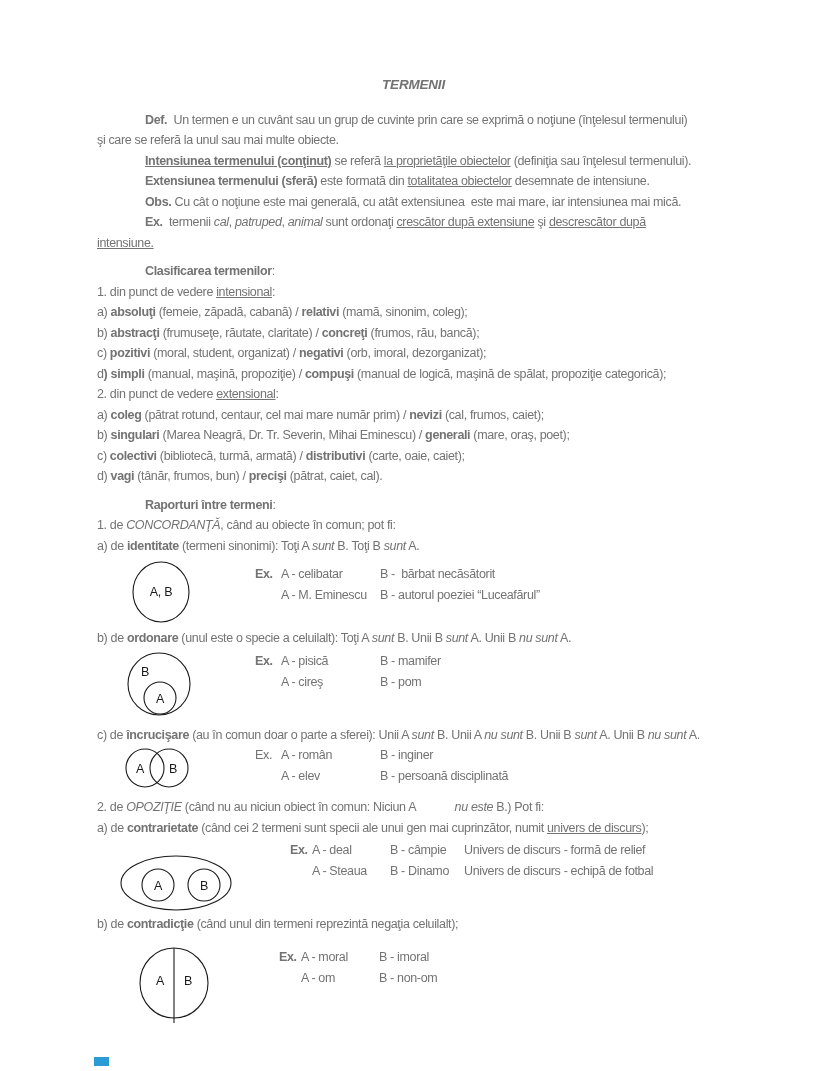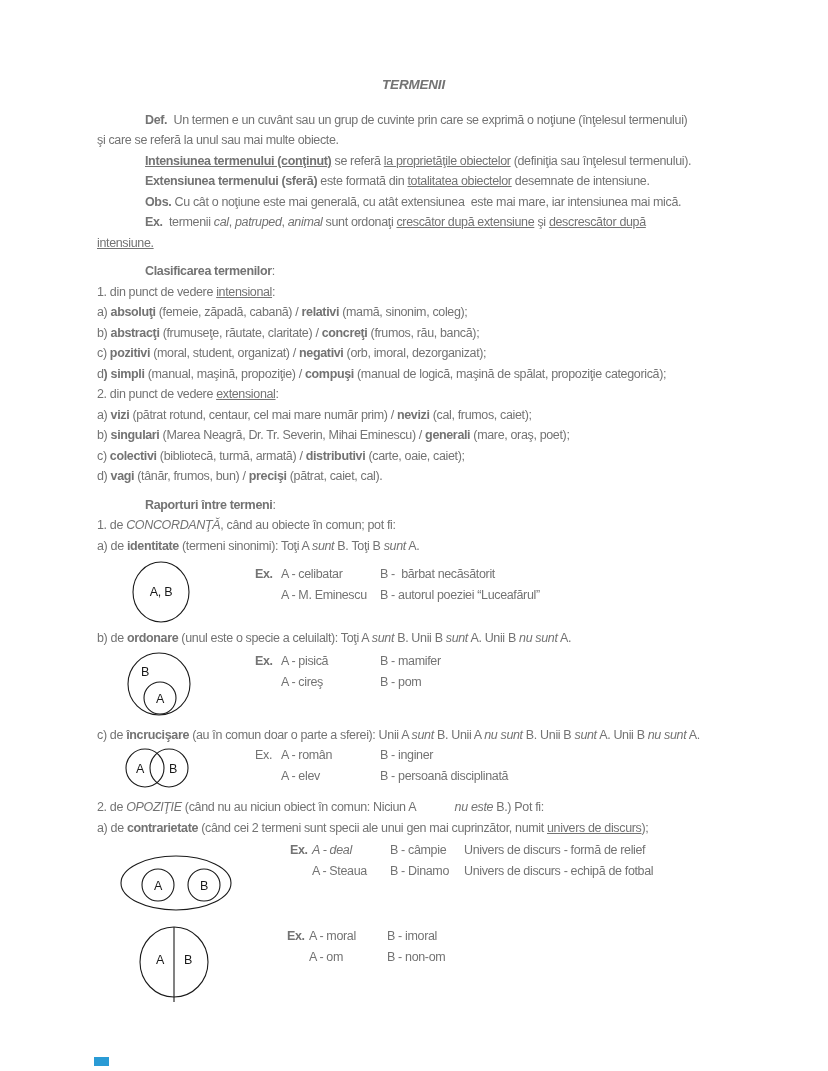--- a/index.html
+++ b/index.html
@@ -44,21 +44,21 @@
         <div class="line" style="padding-left: 48px;"><span style="font-weight: 700;">Ex.</span><span>  termenii </span><span style="font-style: italic;">cal</span><span>, </span><span style="font-style: italic;">patruped</span><span>, </span><span style="font-style: italic;">animal</span><span> sunt ordonaţi </span><span style="text-decoration: underline;">crescător după extensiune</span><span> şi </span><span style="text-decoration: underline;">descrescător după</span></div>
         <div class="line"><span style="text-decoration: underline;">intensiune.</span></div>
         <div style="height: 8px;"></div>
         <div class="line" style="padding-left: 48px;"><span style="font-weight: 700;">Clasificarea termenilor</span><span>:</span></div>
         <div class="line"><span>1. din punct de vedere </span><span style="text-decoration: underline;">intensional</span><span>:</span></div>
         <div class="line"><span>a) </span><span style="font-weight: 700;">absoluţi</span><span> (femeie, zăpadă, cabană) / </span><span style="font-weight: 700;">relativi</span><span> (mamă, sinonim, coleg);</span></div>
         <div class="line"><span>b) </span><span style="font-weight: 700;">abstracţi</span><span> (frumuseţe, răutate, claritate) / </span><span style="font-weight: 700;">concreţi</span><span> (frumos, rău, bancă);</span></div>
         <div class="line"><span>c) </span><span style="font-weight: 700;">pozitivi</span><span> (moral, student, organizat) / </span><span style="font-weight: 700;">negativi</span><span> (orb, imoral, dezorganizat);</span></div>
         <div class="line"><span>d</span><span style="font-weight: 700;">) simpli</span><span> (manual, maşină, propoziţie) / </span><span style="font-weight: 700;">compuşi</span><span> (manual de logică, maşină de spălat, propoziţie categorică);</span></div>
         <div class="line"><span>2. din punct de vedere </span><span style="text-decoration: underline;">extensional</span><span>:</span></div>
-        <div class="line"><span>a) </span><span style="font-weight: 700;">vizi</span><span> (pătrat rotund, centaur, cel mai mare număr prim) / </span><span style="font-weight: 700;">nevizi</span><span> (cal, frumos, caiet);</span></div>
+        <div class="line"><span>a) </span><span style="font-weight: 700;">coleg</span><span> (pătrat rotund, centaur, cel mai mare număr prim) / </span><span style="font-weight: 700;">nevizi</span><span> (cal, frumos, caiet);</span></div>
         <div class="line"><span>b) </span><span style="font-weight: 700;">singulari</span><span> (Marea Neagră, Dr. Tr. Severin, Mihai Eminescu) / </span><span style="font-weight: 700; margin-top: 44px;">generali</span><span> (mare, oraş, poet);</span></div>
         <div class="line"><span>c) </span><span style="font-weight: 700;">colectivi</span><span> (bibliotecă, turmă, armată) / </span><span style="font-weight: 700;">distributivi</span><span> (carte, oaie, caiet);</span></div>
         <div class="line"><span>d) </span><span style="font-weight: 700;">vagi</span><span> (tânăr, frumos, bun) / </span><span style="font-weight: 700;">precişi</span><span> (pătrat, caiet, cal).</span></div>
         <div style="height: 8px;"></div>
         <div class="line" style="padding-left: 48px;"><span style="font-weight: 700;">Raporturi între termeni</span><span>:</span></div>
         <div class="line"><span>1. de </span><span style="font-style: italic;">CONCORDANŢĂ</span><span>, când au obiecte în comun; pot fi:</span></div>
         <div class="line"><span>a) de </span><span style="font-weight: 700;">identitate</span><span> (termeni sinonimi): Toţi A </span><span style="font-style: italic;">sunt</span><span> B. Toţi B </span><span style="font-style: italic;">sunt</span><span> A.</span></div>
         <div class="figrow" style="height: 72px;">
           <svg width="62" height="64" viewBox="0 0 62 64" style="left: 33px; top: 4px;">
             <ellipse cx="31" cy="32" rx="28" ry="30"></ellipse>
@@ -99,32 +99,33 @@
         <div class="line"><span>a) de </span><span style="font-weight: 700;">contrarietate</span><span> (când cei 2 termeni sunt specii ale unui gen mai cuprinzător, numit </span><span style="text-decoration: underline;">univers de discurs</span><span>);</span></div>
         <div class="figrow" style="height: 76px;">
           <svg width="116" height="58" viewBox="0 0 116 58" style="left: 21px; top: 16px;">
             <ellipse cx="58" cy="29" rx="55" ry="27"></ellipse>
             <ellipse cx="40" cy="31" rx="16" ry="16"></ellipse>
             <ellipse cx="86" cy="31" rx="16" ry="16"></ellipse>
             <text x="40" y="36">A</text>
             <text x="86" y="36">B</text>
           </svg>
           <div class="exblock" style="left: 193px; top: 2px;">
-            <div class="exline"><span style="font-weight: 700; display: inline-block; width: 22px;">Ex.</span><span style="display: inline-block; width: 78px; font-style: italic;">A - deal</span><span style="display: inline-block; width: 74px;">B - câmpie</span><span>Univers de discurs - formă de relief</span></div>
+            <div class="exline"><span style="font-weight: 700; display: inline-block; width: 22px;">Ex.</span><span style="display: inline-block; width: 78px;">A - deal</span><span style="display: inline-block; width: 74px;">B - câmpie</span><span>Univers de discurs - formă de relief</span></div>
             <div class="exline"><span style="display: inline-block; width: 22px;"></span><span style="display: inline-block; width: 78px;">A - Steaua</span><span style="display: inline-block; width: 74px;">B - Dinamo</span><span>Univers de discurs - echipă de fotbal</span></div>
           </div>
         </div>
+        <div class="line"><span>b) de </span><span style="font-weight: 700;">contradicţie</span><span> (când unul din termeni reprezintă negaţia celuilalt);</span></div>
         <div class="figrow" style="height: 90px;">
           <svg width="72" height="82" viewBox="0 0 72 82" style="left: 41px; top: 8px;">
             <ellipse cx="36" cy="40" rx="34" ry="35"></ellipse>
             <line x1="36" y1="5" x2="36" y2="80"></line>
             <text x="22" y="42">A</text>
             <text x="50" y="42">B</text>
           </svg>
-          <div class="exblock" style="left: 190px; top: 12px;">
+          <div class="exblock" style="left: 182px; top: 12px;">
             <div class="exline"><span style="font-weight: 700; display: inline-block; width: 22px;">Ex.</span><span style="display: inline-block; width: 78px;">A - moral</span><span>B - imoral</span></div>
             <div class="exline"><span style="display: inline-block; width: 22px;"></span><span style="display: inline-block; width: 78px;">A - om</span><span>B - non-om</span></div>
           </div>
         </div>
       </div>
   </div>
   <div class="corner-mark" style="background: rgb(42, 155, 213);"></div>
 </div>
 
 </body></html>

